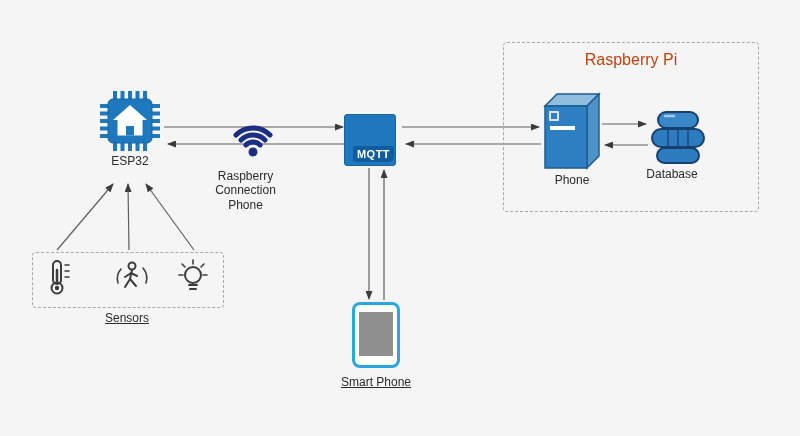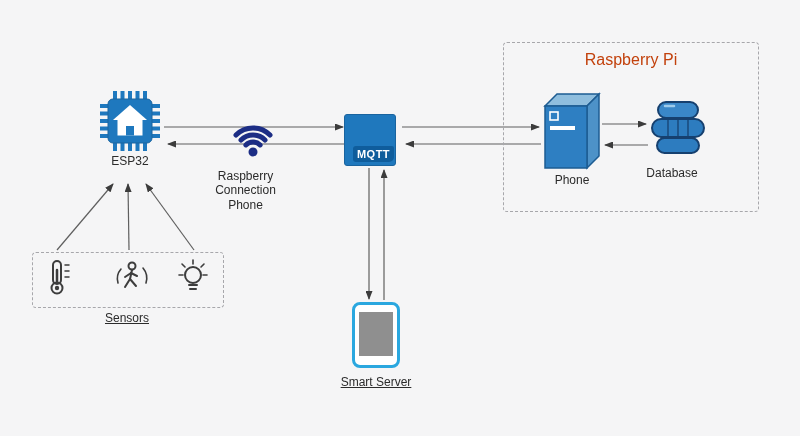--- a/index.html
+++ b/index.html
@@ -168,33 +168,33 @@
     <svg width="58" height="78">
       <polygon points="2,14 14,2 56,2 44,14" fill="#8fbede" stroke="#1d5c92" stroke-width="1.5"></polygon>
       <polygon points="44,14 56,2 56,64 44,76" fill="#4d92c8" stroke="#1d5c92" stroke-width="1.5"></polygon>
       <rect x="2" y="14" width="42" height="62" fill="#2e7fc2" stroke="#1d5c92" stroke-width="1.5"></rect>
       <rect x="7" y="20" width="8" height="8" fill="none" stroke="#ffffff" stroke-width="1.6"></rect>
       <rect x="7" y="34" width="25" height="4" fill="#ffffff"></rect>
     </svg>
     <div class="node-label">Phone</div>
   </div>
 
-  <div class="node" style="left:650px;top:100px;width:56px;gap:9px;">
+  <div class="node" style="left:650px;top:110px;width:56px;">
     <svg width="56" height="54">
       <rect x="8" y="2" width="40" height="16" rx="8" fill="#3a87c8" stroke="#16406f" stroke-width="2"></rect>
       <rect x="2" y="19" width="52" height="18" rx="9" fill="#2d7cbf" stroke="#16406f" stroke-width="2"></rect>
       <rect x="7" y="38" width="42" height="15" rx="7.5" fill="#2d7cbf" stroke="#16406f" stroke-width="2"></rect>
       <g stroke="#16406f" stroke-width="1.8" opacity="0.7">
         <line x1="18" y1="20" x2="18" y2="36"></line>
         <line x1="28" y1="20" x2="28" y2="36"></line>
         <line x1="38" y1="20" x2="38" y2="36"></line>
       </g>
       <line x1="15" y1="6" x2="24" y2="6" stroke="#9ecbeb" stroke-width="2.5" stroke-linecap="round"></line>
     </svg>
     <div class="node-label" style="width:80px;margin-left:-12px;">Database</div>
   </div>
 
   <div class="phone">
     <div class="phone-screen"></div>
   </div>
-  <div class="floating-label" style="left:326px;top:375px;width:100px;">Smart Server</div>
+  <div class="floating-label" style="left:326px;top:375px;width:100px;">Smart Phone</div>
 
 </div>
 
 </body></html>

